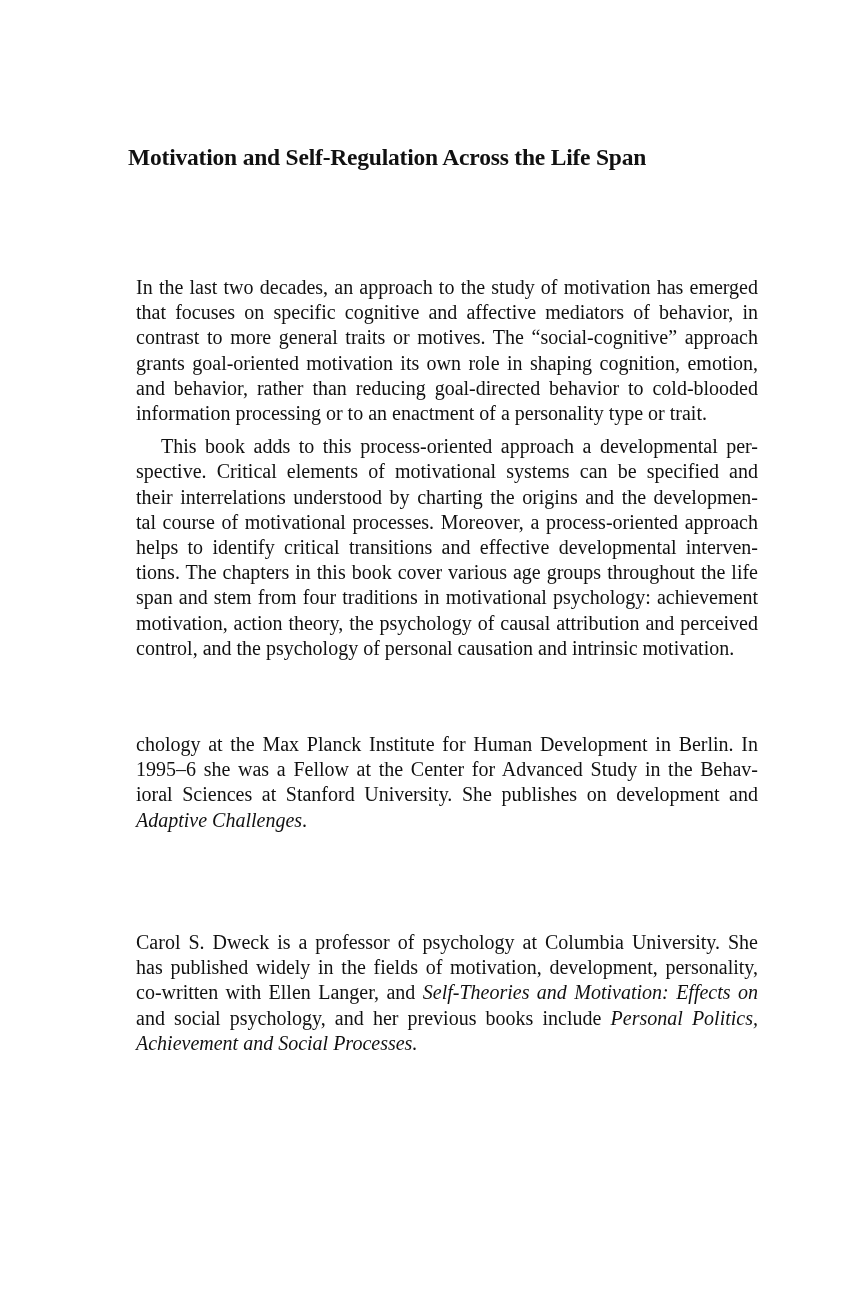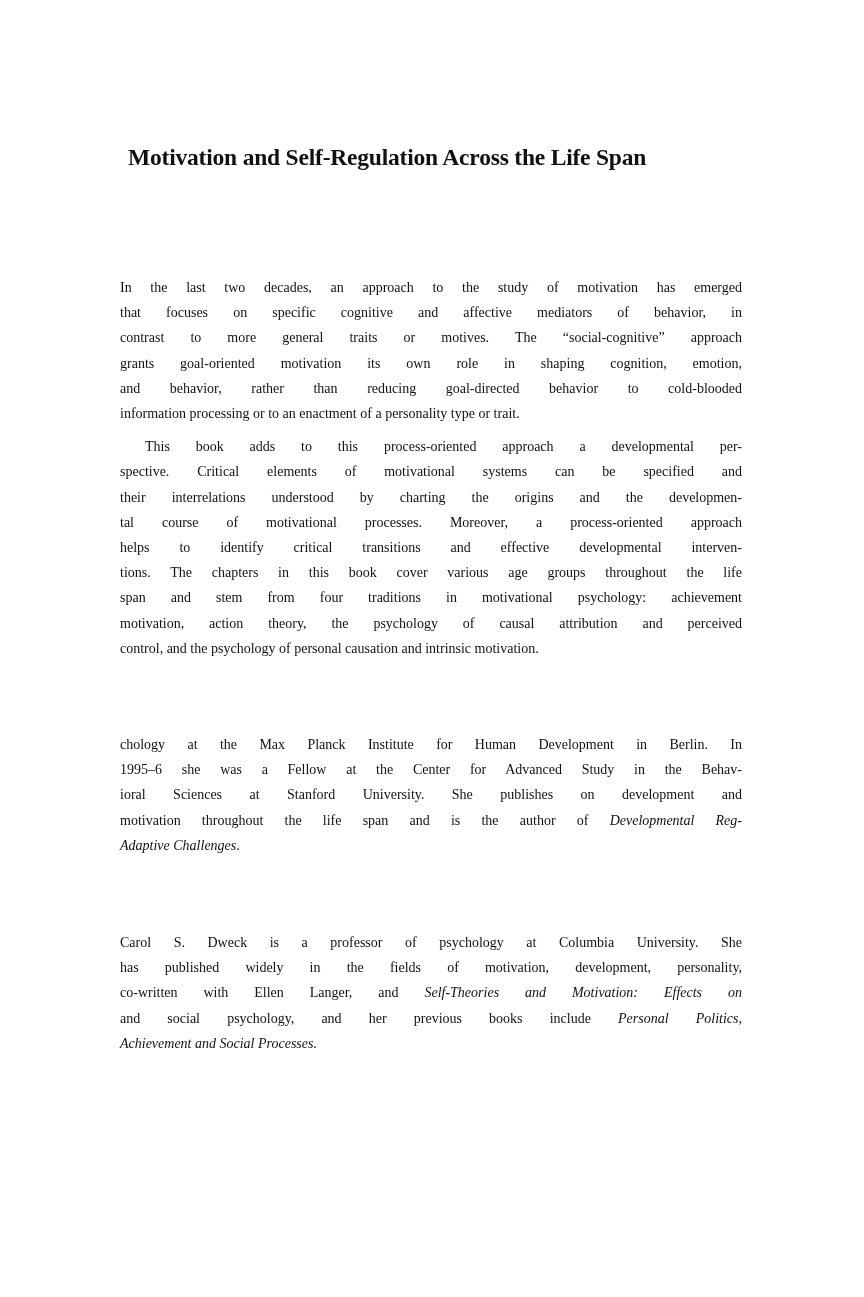--- a/index.html
+++ b/index.html
@@ -27,23 +27,23 @@
       left: 0;
       width: 640px;
       margin: 8px;
       font-size: 23.5px;
       font-weight: bold;
       letter-spacing: -0.2px;
       white-space: nowrap;
     }
     .section {
       position: absolute;
-      left: 0;
+      left: 16px;
       width: 622px;
-      font-size: 14px;
+      font-size: 20px;
       line-height: 25.2px;
       text-align: justify;
       hyphens: manual;
     }
     .desc { top: 275px; }
     .bio1 { top: 732px; }
     .bio2 { top: 930px; }
     .line {
       display: block;
       text-align: justify;
@@ -85,21 +85,20 @@
       <span class="line">span and stem from four traditions in motivational psychology: achievement</span>
       <span class="line">motivation, action theory, the psychology of causal attribution and perceived</span>
       <span class="line last">control, and the psychology of personal causation and intrinsic motivation.</span>
     </div>
   </div>
 
   <div class="section bio1">
     <span class="line">chology at the Max Planck Institute for Human Development in Berlin. In</span>
     <span class="line">1995–6 she was a Fellow at the Center for Advanced Study in the Behav-</span>
     <span class="line">ioral Sciences at Stanford University. She publishes on development and</span>
-    <span class="line"><span>motivation throughout the life span and is the author of </span><em>Developmental Reg-</em></span>
     <span class="line last"><em>Adaptive Challenges</em><span>.</span></span>
   </div>
 
   <div class="section bio2">
     <span class="line">Carol S. Dweck is a professor of psychology at Columbia University. She</span>
     <span class="line">has published widely in the fields of motivation, development, personality,</span>
     <span class="line"><span>co-written with Ellen Langer, and </span><em>Self-Theories and Motivation: Effects on</em></span>
     <span class="line"><span>and social psychology, and her previous books include </span><em>Personal Politics,</em></span>
     <span class="line last"><em>Achievement and Social Processes.</em></span>
   </div>

